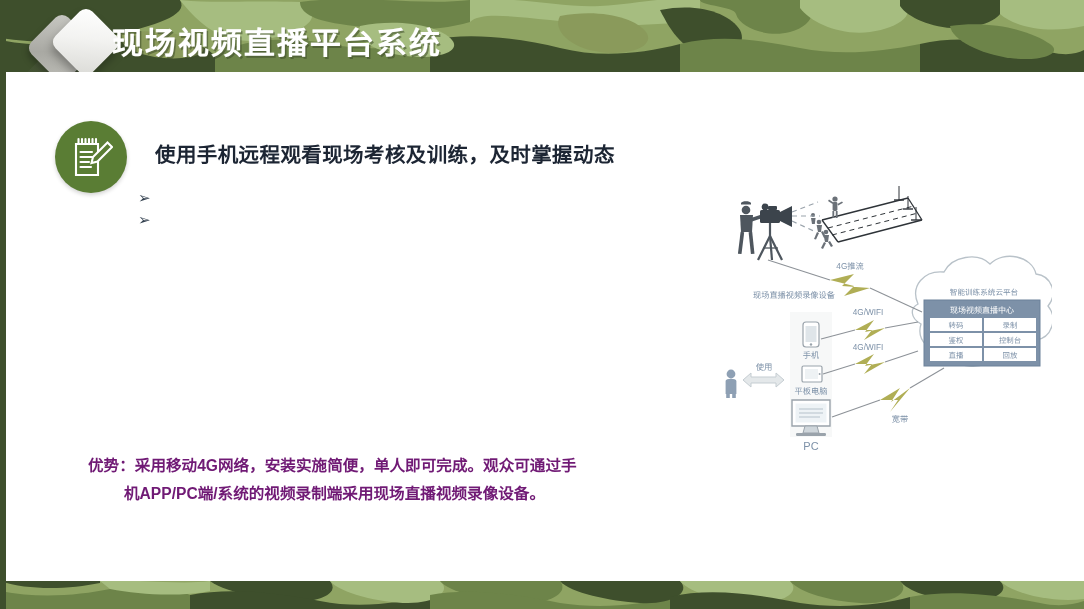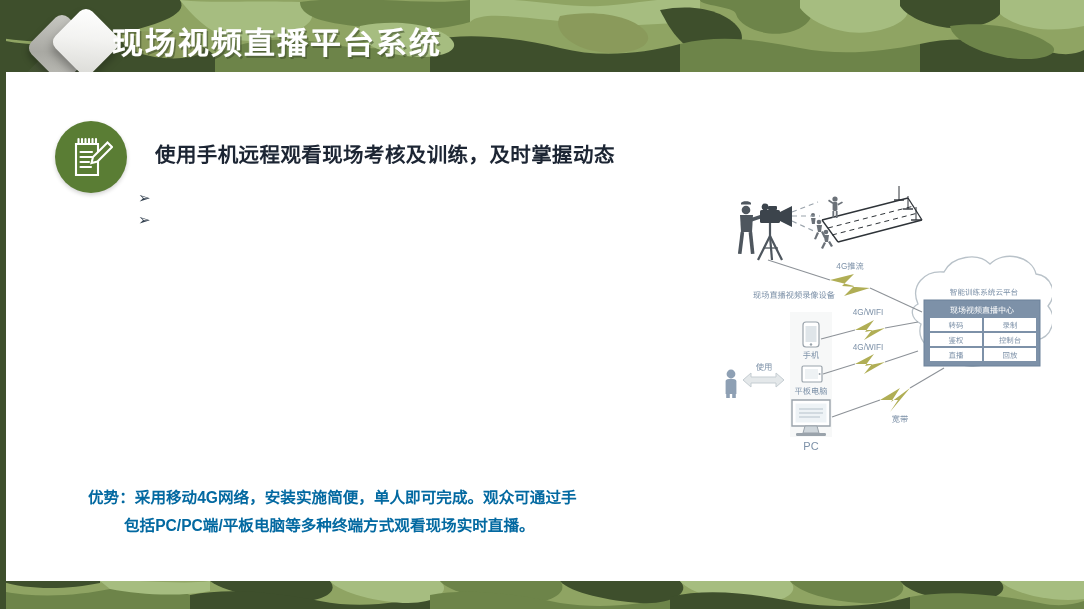--- a/index.html
+++ b/index.html
@@ -101,23 +101,23 @@
     text-align:justify;
     margin-bottom:22px;
   }
   .bullet .marker{
     position:absolute;left:0;top:0;
     font-size:15px;line-height:31.5px;
     color:#33404f;
   }
 
   .advantage{
-    position:absolute;left:88px;top:412px;width:560px;
+    position:absolute;left:88px;top:380px;width:560px;
     font-size:15.6px;line-height:28px;
-    font-weight:bold;color:#0369a1;
+    font-weight:bold;color:#701a75;
     text-indent:0;
   }
   .advantage .ind{display:inline-block;width:36px;}
 
   
   .diagram{
     position:absolute;left:722px;top:110px;width:330px;height:335px;
   }
   .diagram svg{display:block;}
 </style>
@@ -188,21 +188,21 @@
       <div class="bullet">
         <span class="marker">➢</span>
       </div>
       <div class="bullet">
         <span class="marker">➢</span>
       </div>
     </div>
 
     <div class="advantage">
       <span>优势：</span><span>采用移动4G网络，安装实施简便，单人即可完成。观众可通过手</span><br>
-      <span class="ind"></span><span>包括PC/PC端/平板电脑等多种终端方式观看现场实时直播。</span>
+      <span class="ind"></span><span>机APP/PC端/系统的视频录制端采用现场直播视频录像设备。</span>
     </div>
 
     <div class="diagram">
       <svg width="330" height="335" viewBox="0 0 330 335">
         <defs>
           <marker id="arrEnd" markerWidth="8" markerHeight="8" refX="4" refY="4" orient="auto">
             <path d="M0,1 L7,4 L0,7 Z" fill="#cfd4d6"></path>
           </marker>
         </defs>
 

